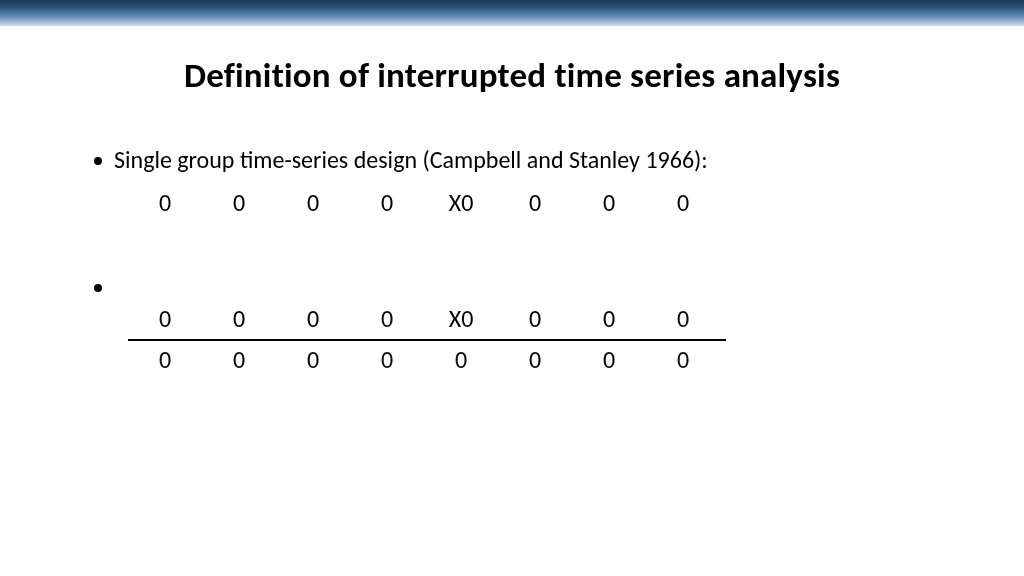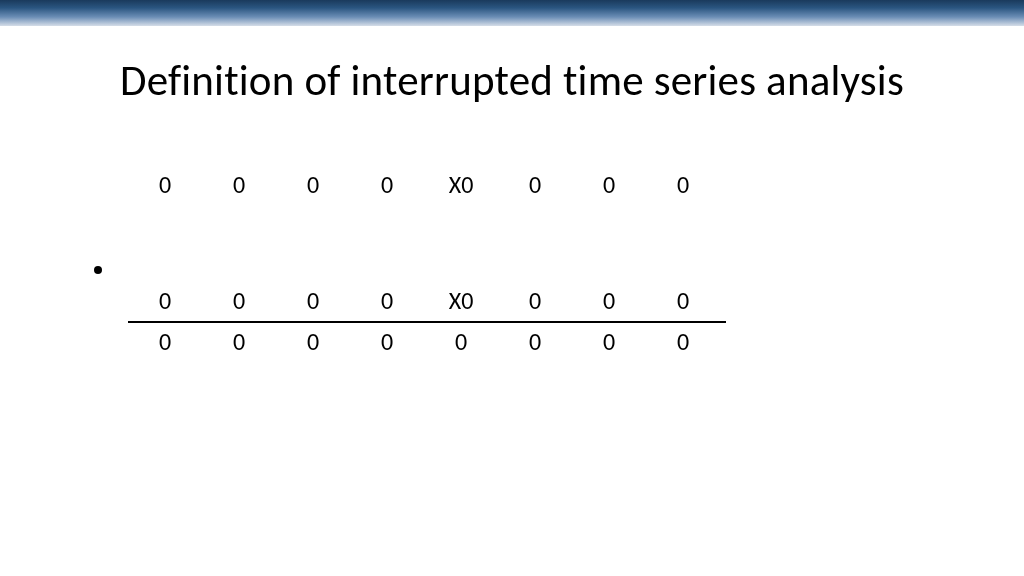--- a/index.html
+++ b/index.html
@@ -17,24 +17,24 @@
     }
     .top-bar {
       width: 100%;
       height: 26px;
       background: linear-gradient(to bottom, #1a3a5c 0%, #2a5580 30%, #6a8db5 65%, #d5dde8 100%);
     }
     .content {
       padding: 28px 80px 0 80px;
     }
     .title {
-      font-size: 43px;
-      font-weight: 400;
+      font-size: 35px;
+      font-weight: 700;
       text-align: center;
-      margin-bottom: 61px;
+      margin-bottom: 48px;
       letter-spacing: 0.2px;
     }
     .bullet-item {
       display: flex;
       align-items: flex-start;
       font-size: 24px;
       margin-left: 14px;
       margin-bottom: 10px;
     }
     .bullet-dot {
@@ -73,20 +73,24 @@
     }
   </style>
 </head>
 <body>
 
 <div class="top-bar"></div>
 
 <div class="content">
   <h1 class="title">Definition of interrupted time series analysis</h1>
 
+  <div class="bullet-item">
+    <span class="bullet-dot"></span>
+    <span class="bullet-text">Single group time-series design (Campbell and Stanley 1966):</span>
+  </div>
 
   <div class="row-wrap">
     <div class="data-row">
       <span class="cell">0</span>
       <span class="cell">0</span>
       <span class="cell">0</span>
       <span class="cell">0</span>
       <span class="cell">X0</span>
       <span class="cell">0</span>
       <span class="cell">0</span>

